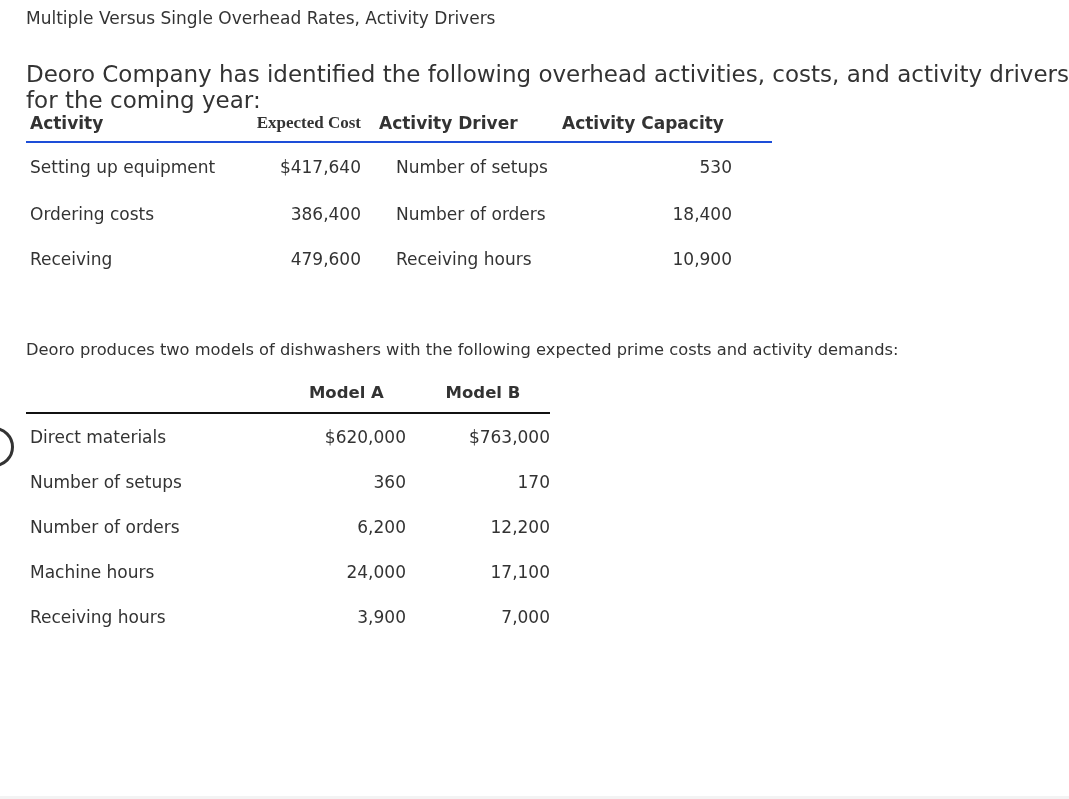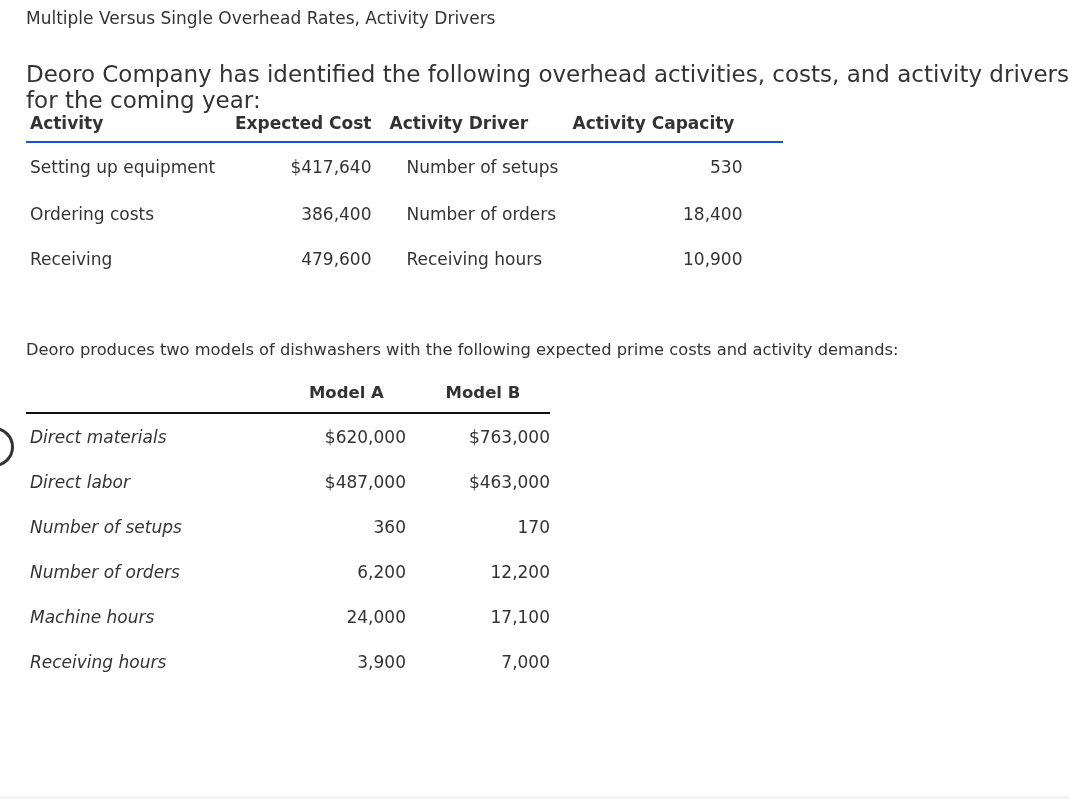--- a/index.html
+++ b/index.html
@@ -21,29 +21,29 @@
   table { border-collapse: collapse; position: absolute; }
   td, th { padding: 0; white-space: nowrap; }
 
   .t1 { left: 26px; top: 105px; }
   .t1 th { font-weight: bold; height: 36px; vertical-align: middle; border-bottom: 2px solid #1d4ed8; font-size: 17px; }
   .t1 td { height: 45px; vertical-align: middle; font-size: 17px; }
   .t1 .c0 { width: 205px; text-align: left; padding-left: 4px; }
   .t1 .c1 { width: 126px; text-align: right; }
   .t1 .c2 { width: 166px; text-align: left; padding-left: 35px; }
   .t1 .c3 { width: 170px; text-align: right; padding-right: 40px; }
-  .t1 th.c1 { text-align: center; padding-left: 0; }
+  .t1 th.c1 { text-align: right; padding-left: 0; font-family: Liberation Serif, serif; }
   .t1 th.c2 { padding-left: 18px; }
   .t1 th.c3 { text-align: left; padding-right: 4px; padding-left: 0; }
   .t1 tr.first td { height: 48px; }
 
   .t2 { left: 26px; top: 372px; width: 524px; }
   .t2 th { font-weight: bold; height: 40px; vertical-align: middle; border-bottom: 2px solid #111; font-size: 16.5px; }
   .t2 td { height: 45px; vertical-align: middle; font-size: 17px; }
-  .t2 .c0 { width: 230px; text-align: left; padding-left: 4px; font-style: italic; }
+  .t2 .c0 { width: 230px; text-align: left; padding-left: 4px; }
   .t2 .c1 { width: 128px; text-align: right; }
   .t2 .c2 { width: 146px; text-align: right; }
   .t2 th.c1 { text-align: center; padding-left: 40px; }
   .t2 th.c2 { text-align: center; padding-left: 10px; }
 
   .circle-mark {
     position: absolute; left: -26px; top: 427px;
     width: 34px; height: 34px;
     border: 3px solid #333; border-radius: 50%;
   }
@@ -101,25 +101,20 @@
       <th class="c2">Model B</th>
     </tr>
   </thead>
   <tbody>
     <tr>
       <td class="c0">Direct materials</td>
       <td class="c1">$620,000</td>
       <td class="c2">$763,000</td>
     </tr>
     <tr>
-      <td class="c0">Direct labor</td>
-      <td class="c1">$487,000</td>
-      <td class="c2">$463,000</td>
-    </tr>
-    <tr>
       <td class="c0">Number of setups</td>
       <td class="c1">360</td>
       <td class="c2">170</td>
     </tr>
     <tr>
       <td class="c0">Number of orders</td>
       <td class="c1">6,200</td>
       <td class="c2">12,200</td>
     </tr>
     <tr>

